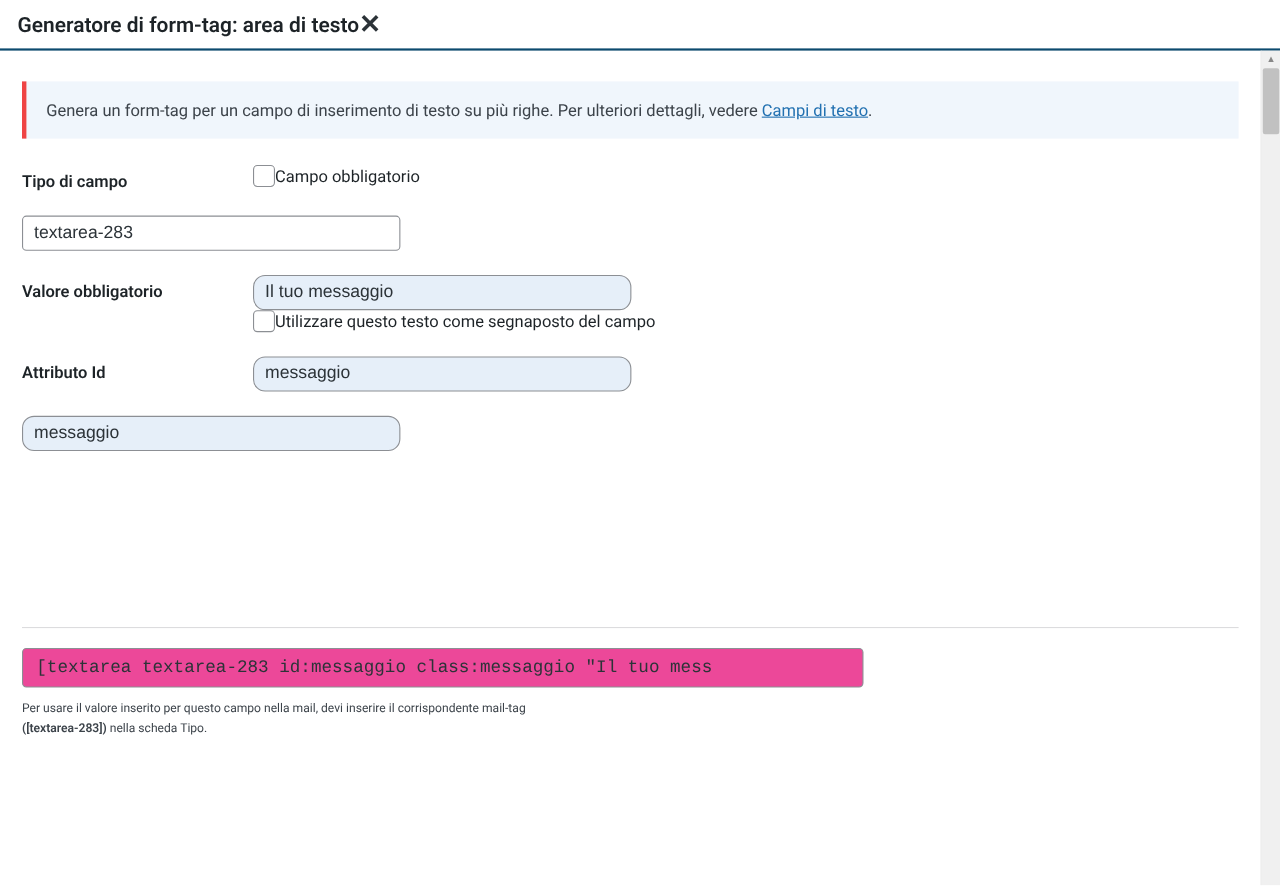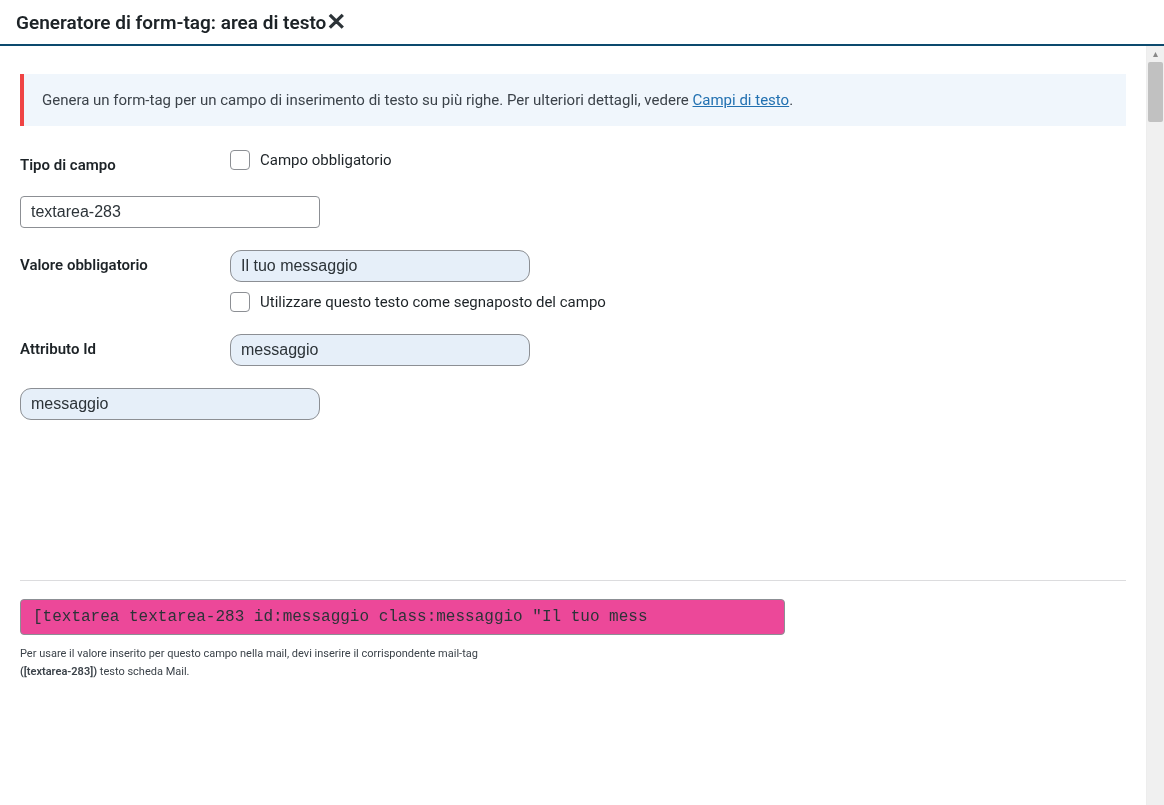--- a/index.html
+++ b/index.html
@@ -102,51 +102,50 @@
       font-weight: 600;
       color: #1d2327;
       padding-top: 6px;
     }
     .form-control {
       flex: 1;
     }
     .checkbox-row {
       display: flex;
       align-items: center;
-      gap: 10px;
+      gap: 0;
     }
     .checkbox-row input[type="checkbox"] {
       width: 20px;
       height: 20px;
       border: 1px solid #8c8f94;
       border-radius: 4px;
       appearance: none;
       background: #fff;
       cursor: pointer;
     }
     .checkbox-label {
       font-size: 15px;
       color: #1d2327;
     }
     .text-input {
-      width: 300px;
+      width: 344px;
       padding: 6px 10px;
       font-size: 16px;
       border: 1px solid #8c8f94;
       border-radius: 4px;
       background: #fff;
       color: #2c3338;
     }
     .text-input.highlighted {
       background: #e6eff9;
       border-color: #8c8f94;
       border-radius: 11px;
     }
     .sub-checkbox {
-      margin-top: 10px;
     }
     .bottom-section {
       border-top: 1px solid #dcdcde;
       padding-top: 18px;
       margin-top: 160px;
     }
     .code-input {
       width: 765px;
       padding: 8px 12px;
       font-family: Consolas, Monaco, "Courier New", monospace;
@@ -234,21 +233,21 @@
       <div class="form-row">
         <div class="form-control">
           <input type="text" class="text-input highlighted" value="messaggio" style="">
         </div>
       </div>
 
       <div class="bottom-section">
         <input type="text" class="code-input" value="[textarea textarea-283 id:messaggio class:messaggio &quot;Il tuo mess" style="">
         <div class="footer-text">
           <span>Per usare il valore inserito per questo campo nella mail, devi inserire il corrispondente mail-tag</span><br>
-          <span class="mail-tag">([textarea-283])</span><span> testo scheda Mail.</span>
+          <span class="mail-tag">([textarea-283])</span><span> nella scheda Tipo.</span>
         </div>
       </div>
 
     </div>
 
     <div class="scrollbar-track">
       <div class="scrollbar-arrow up">▴</div>
       <div class="scrollbar-thumb" style="top:16px;"></div>
     </div>
   </div>

